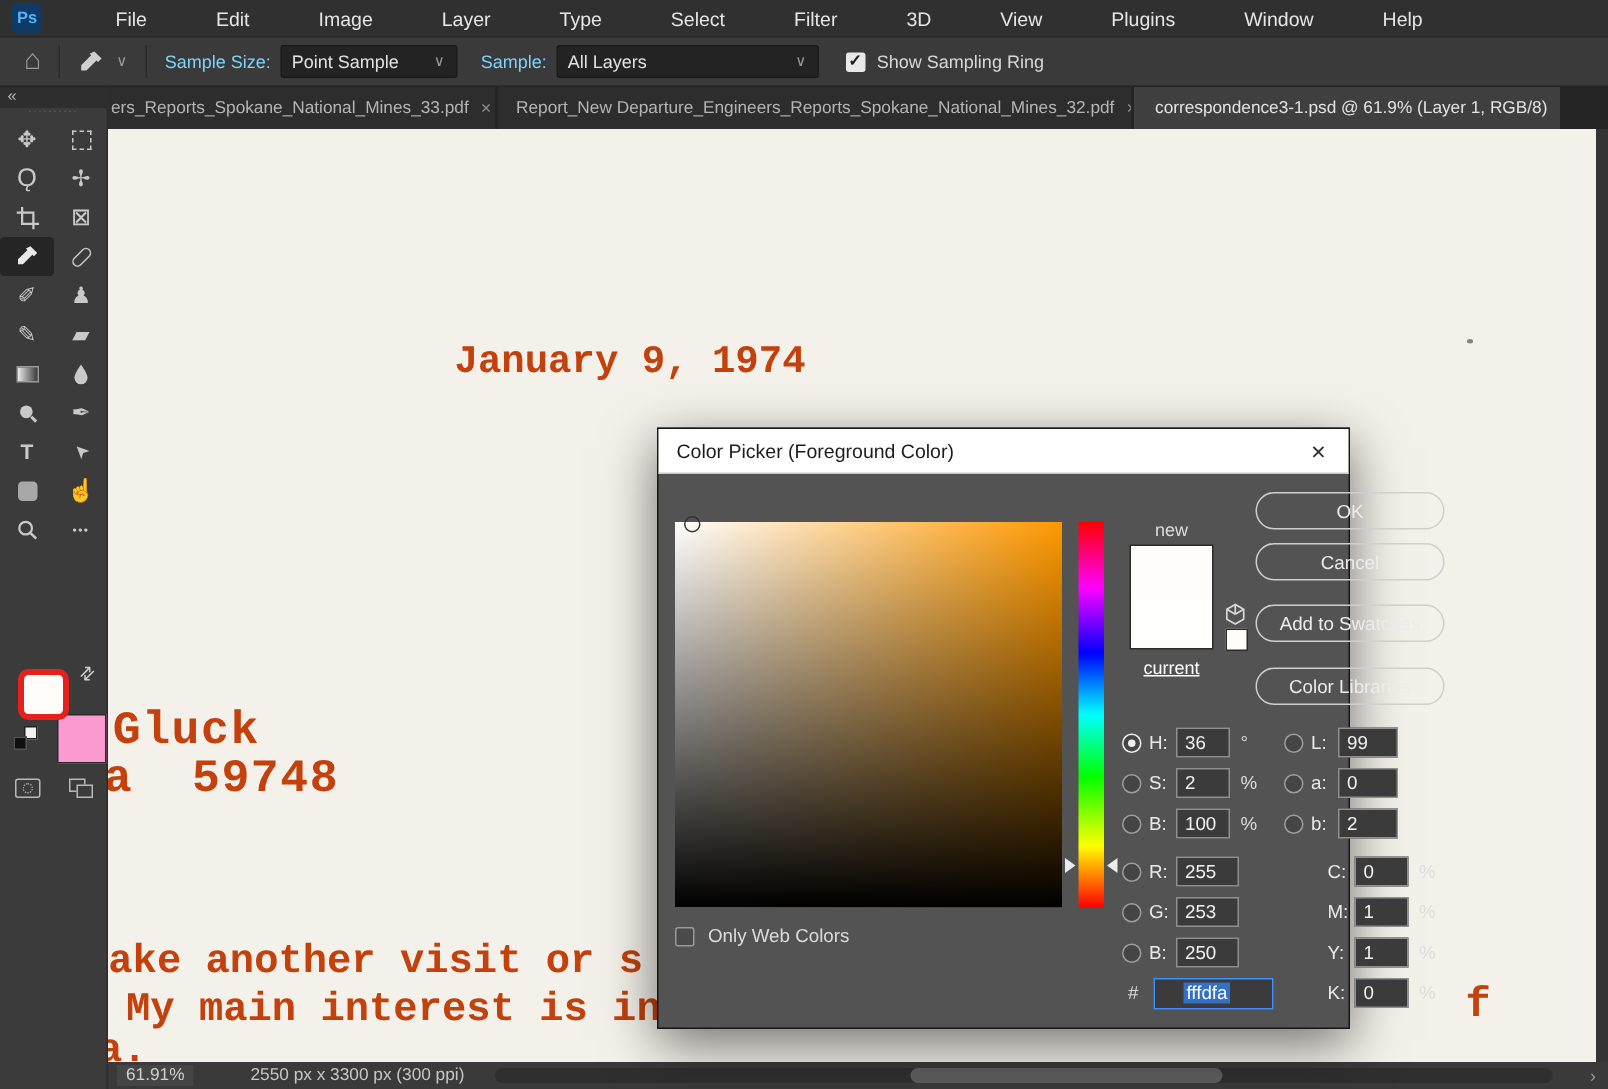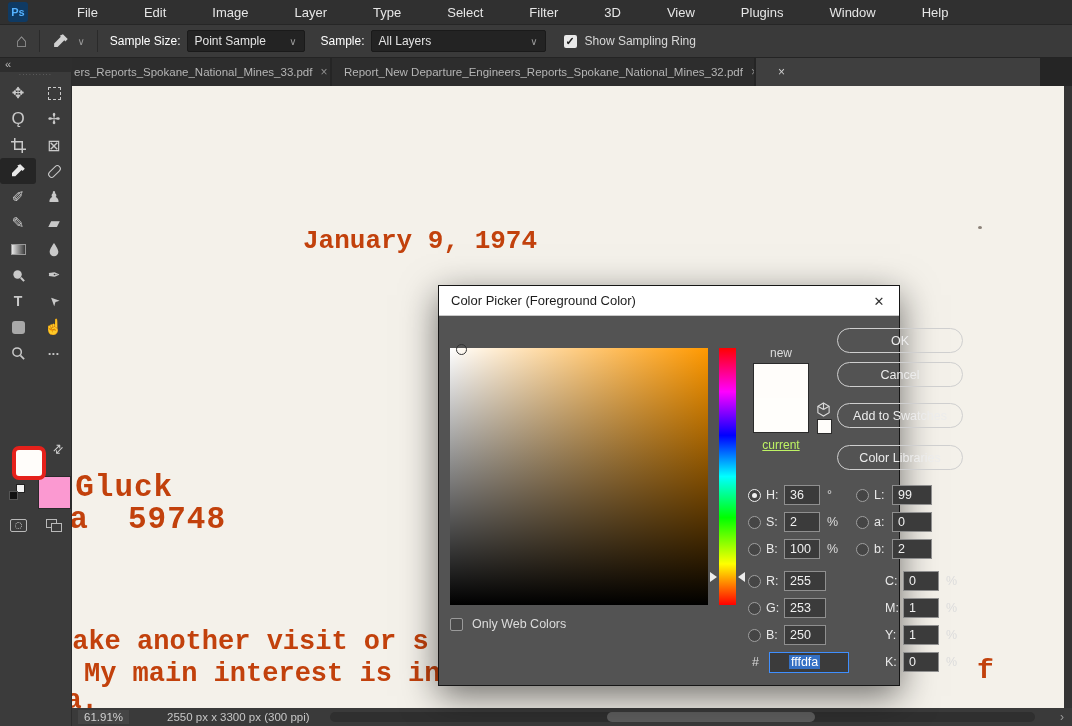--- a/index.html
+++ b/index.html
@@ -14,21 +14,21 @@
     background:#0f3a63; color:#55b2ff; font-weight:bold; font-size:11px;
     display:flex; align-items:center; justify-content:center; }
   .menu-item { padding:0 7px; cursor:default; }
 
   
   #optionsbar { position:absolute; left:0; top:24px; width:1072px; height:34px; background:#3a3a3a;
     border-top:1px solid #262626; border-bottom:1px solid #242424;
     display:flex; align-items:center; color:#d8d8d8; font-size:12px; }
   #home-icon { color:#9a9a9a; font-size:19px; margin-left:16px; }
   .vsep { width:1px; height:22px; background:#2a2a2a; margin:0 12px; }
-  .opt-label { color:#ffffff; margin-right:6px; }
+  .opt-label { color:#7dd3fc; margin-right:6px; }
   .dropdown { background:#232323; border:1px solid #1a1a1a; border-radius:2px; height:22px;
     display:flex; align-items:center; justify-content:space-between; padding:0 7px; color:#e2e2e2; }
   .dd-chev { color:#9a9a9a; font-size:10px; margin-left:8px; }
   .checkbox-on { width:13px; height:13px; background:#e9e9e9; border-radius:2px; color:#1d1d1d;
     font-size:11px; line-height:13px; text-align:center; font-weight:bold; margin-right:8px; }
 
   
   #tabbar { position:absolute; left:0; top:58px; width:1072px; height:28px; background:#252525; }
   .tab { position:absolute; top:0; height:28px; display:flex; align-items:center;
     font-size:11.5px; color:#b5b5b5; background:#2d2d2d; white-space:nowrap; overflow:hidden; }
@@ -183,20 +183,21 @@
 <div id="tabbar">
   <div class="tab" style="left:72px; width:258px; padding-left:2px;">
     <span>ers_Reports_Spokane_National_Mines_33.pdf</span>
     <span class="x">×</span>
   </div>
   <div class="tab" style="left:332px; width:422px; padding-left:12px;">
     <span>Report_New Departure_Engineers_Reports_Spokane_National_Mines_32.pdf</span>
     <span class="x">×</span>
   </div>
   <div class="tab active" style="left:756px; width:284px; padding-left:14px;">
+    <span>correspondence3-1.psd @ 61.9% (Layer 1, RGB/8)</span>
     <span class="x">×</span>
   </div>
 </div>
 <div id="collapse-strip">
   <span>«</span>
 </div>
 
 <div id="toolpanel">
   <div id="tool-grip">··········</div>
   <div class="tool-grid">
@@ -314,21 +315,21 @@
   <div id="only-web">
     <span class="box"></span>
     <span>Only Web Colors</span>
   </div>
 
   <span id="new-label" class="abs" style="color:#dcdcdc; font-size:12px;">new</span>
   <div id="compare-swatch">
     <div id="compare-new"></div>
     <div id="compare-current"></div>
   </div>
-  <span id="current-label" class="abs" style="color:#bef264; font-size:12px;text-decoration:underline;">current</span>
+  <span id="current-label" class="abs" style="color:#ffffff; font-size:12px;text-decoration:underline;">current</span>
 
   <svg id="gamut-cube" width="15" height="15" viewBox="0 0 16 16">
     <path d="M8 1l6 3.5v7L8 15l-6-3.5v-7z" fill="none" stroke="#d9d9d9" stroke-width="1.2"></path>
     <path d="M8 1v7M8 8l6-3.5M8 8L2 4.5" stroke="#d9d9d9" stroke-width="1.2"></path>
   </svg>
   <div id="gamut-swatch"></div>
 
   <div class="dlg-btn" style="top:42px;">OK</div>
   <div class="dlg-btn" style="top:76px;">Cancel</div>
   <div class="dlg-btn" style="top:117px;">Add to Swatches</div>

